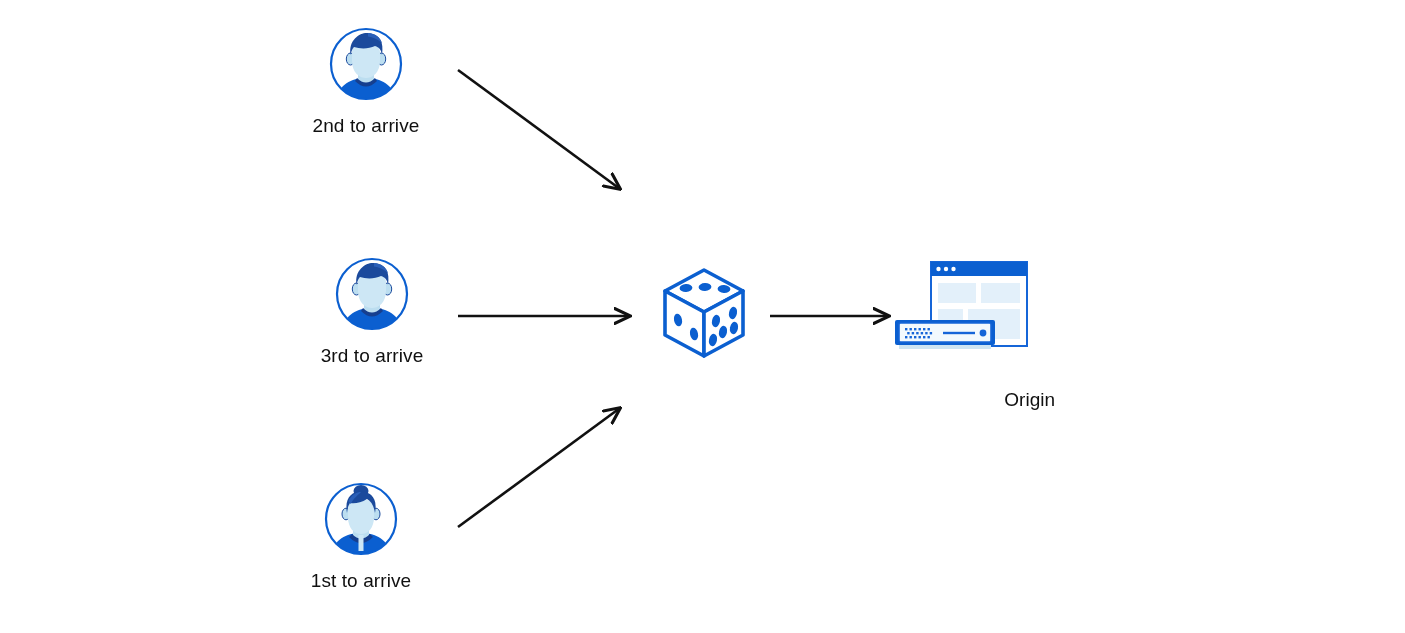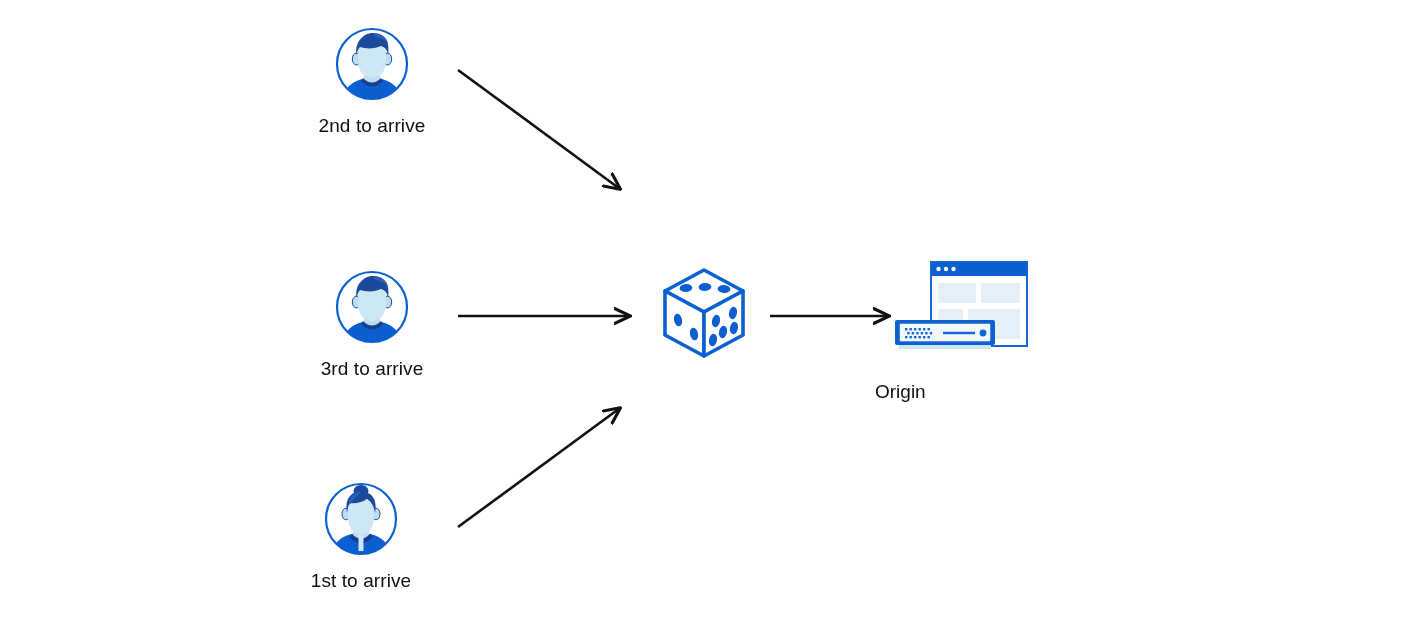--- a/index.html
+++ b/index.html
@@ -39,24 +39,24 @@
     position: absolute;
     left: 0;
     top: 0;
     width: 1405px;
     height: 633px;
     pointer-events: none;
   }
   .dice-node { width: 120px; }
   .origin-node { width: 180px; }
   .origin-label {
-    text-align: left;
+    text-align: right;
     font-size: 19px;
     color: #101010;
-    margin-top: 12px;
+    margin-top: 20px;
   }
 </style>
 </head>
 <body>
 
 <div id="canvas">
 
   <svg class="arrow-layer" viewBox="0 0 1405 633" width="1405" height="633">
     <defs>
       <marker id="ah" viewBox="0 0 10 10" refX="9" refY="5" markerWidth="7" markerHeight="7" orient="auto-start-reverse">
@@ -71,21 +71,21 @@
       <line x1="458" y1="316" x2="630" y2="316" stroke="#111111" stroke-width="2.6" marker-end="url(#ah)"></line>
     </g>
     <g>
       <line x1="458" y1="527" x2="620" y2="408" stroke="#111111" stroke-width="2.6" marker-end="url(#ah)"></line>
     </g>
     <g>
       <line x1="770" y1="316" x2="889" y2="316" stroke="#111111" stroke-width="2.6" marker-end="url(#ah)"></line>
     </g>
   </svg>
 
-  <div class="node avatar-node" style="left:297px; top:26px;">
+  <div class="node avatar-node" style="left:291px; top:26px;">
     <div class="avatar-wrap">
       <svg viewBox="0 0 76 76" width="76" height="76">
         <defs>
           <clipPath id="clipA">
               <circle cx="38" cy="38" r="35"></circle>
             </clipPath>
         </defs>
         <circle cx="38" cy="38" r="35" fill="#ffffff"></circle>
         <g clip-path="url(#clipA)">
 
@@ -103,21 +103,21 @@
 
           <path d="M 22.6 29 C 20 13 33 6 40 7 C 52 8 56 16 54 29 C 53.4 24 51 21 47 20 C 41 23 32 23 26 21 C 24 23 23.2 26 22.6 29 Z" fill="#1b4a9c"></path>
           <path d="M 40 7 C 47 7.5 52 11 54 17 C 49 13 45 11 40 10.5 Z" fill="#2a5fb8"></path>
         </g>
         <circle cx="38" cy="38" r="35" fill="none" stroke="#0b5fd0" stroke-width="2.2"></circle>
       </svg>
     </div>
     <div class="node-label">2nd to arrive</div>
   </div>
 
-  <div class="node avatar-node" style="left:297px; top:269px;">
+  <div class="node avatar-node" style="left:297px; top:256px;">
     <div class="avatar-wrap">
       <svg viewBox="0 0 76 76" width="76" height="76">
         <defs>
           <clipPath id="clipB">
               <circle cx="38" cy="38" r="35"></circle>
             </clipPath>
         </defs>
         <circle cx="38" cy="38" r="35" fill="#ffffff"></circle>
         <g clip-path="url(#clipB)">
           <path d="M 8 76 C 9 60 22 52 38 52 C 54 52 67 60 68 76 Z" fill="#0b5fd0"></path>

